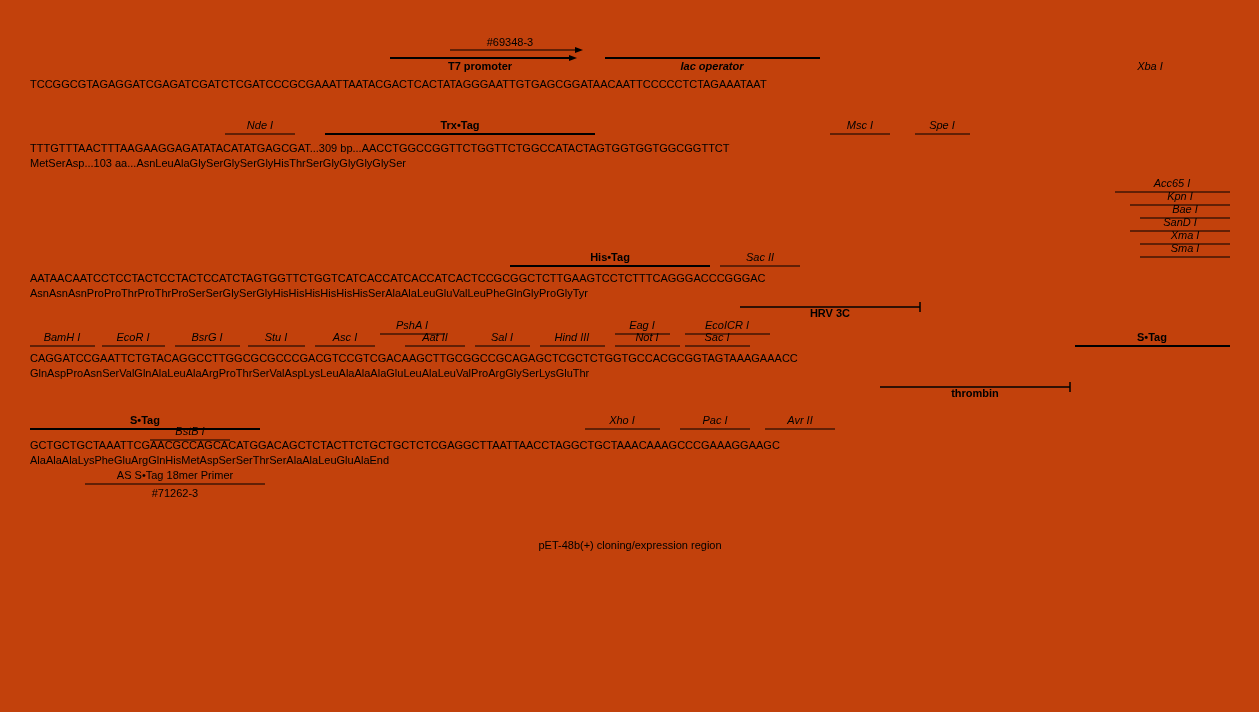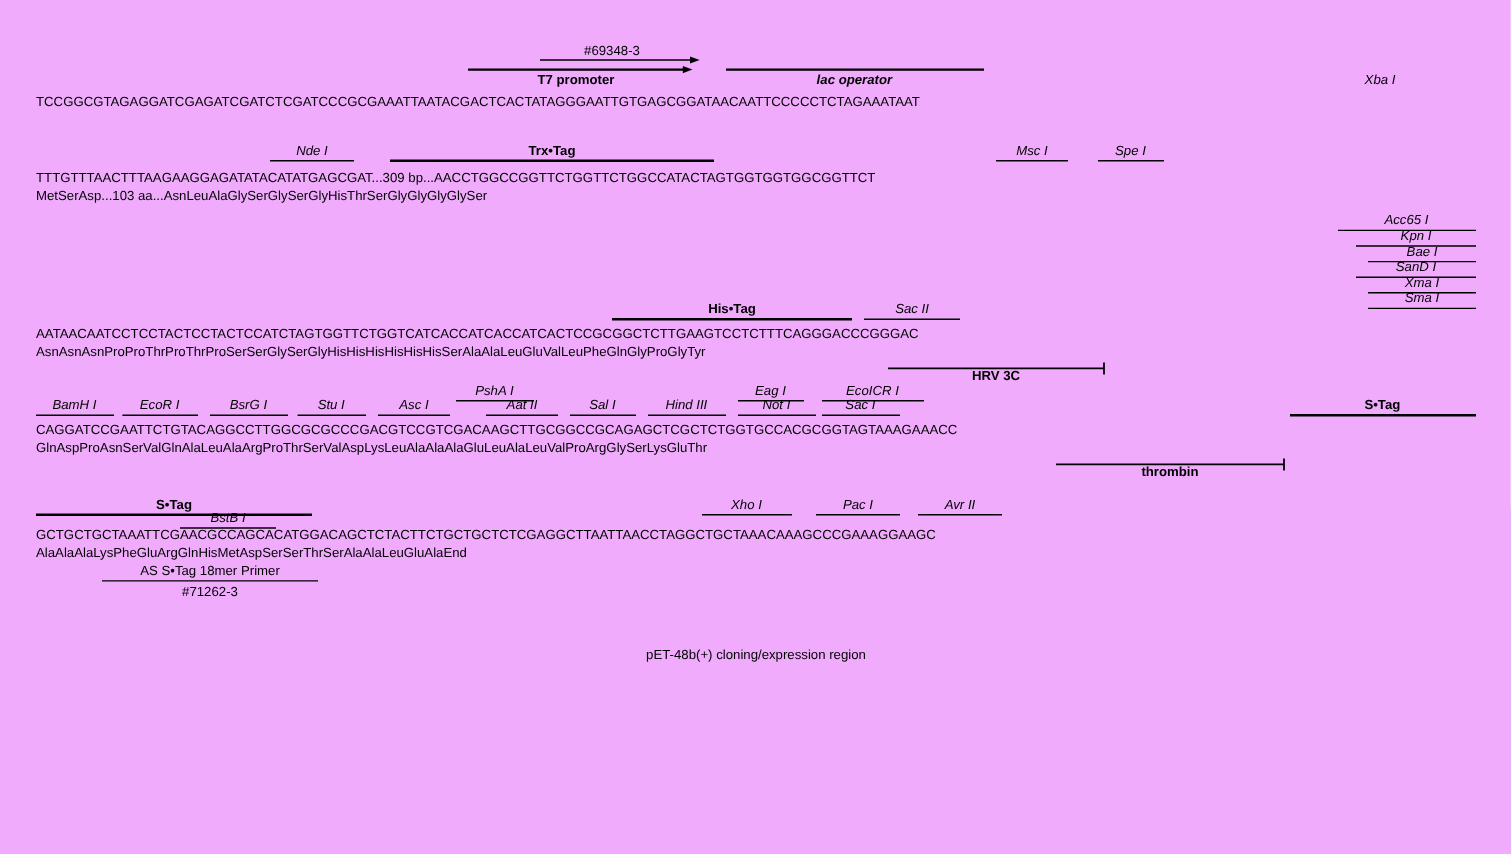--- a/index.html
+++ b/index.html
@@ -7,21 +7,21 @@
       background: #fff;
       font-family: Arial, Helvetica, sans-serif;
       width: 1259px;
       height: 712px;
       overflow: hidden;
       position: relative;
     }
     .main-container {
       width: 1259px;
       height: 712px;
-      background: #f0abfc;
+      background: #c2410c;
       display: flex;
       flex-direction: column;
       align-items: center;
       justify-content: center;
       padding: 10px 20px;
     }
     .diagram-area {
       width: 100%;
       position: relative;
     }

